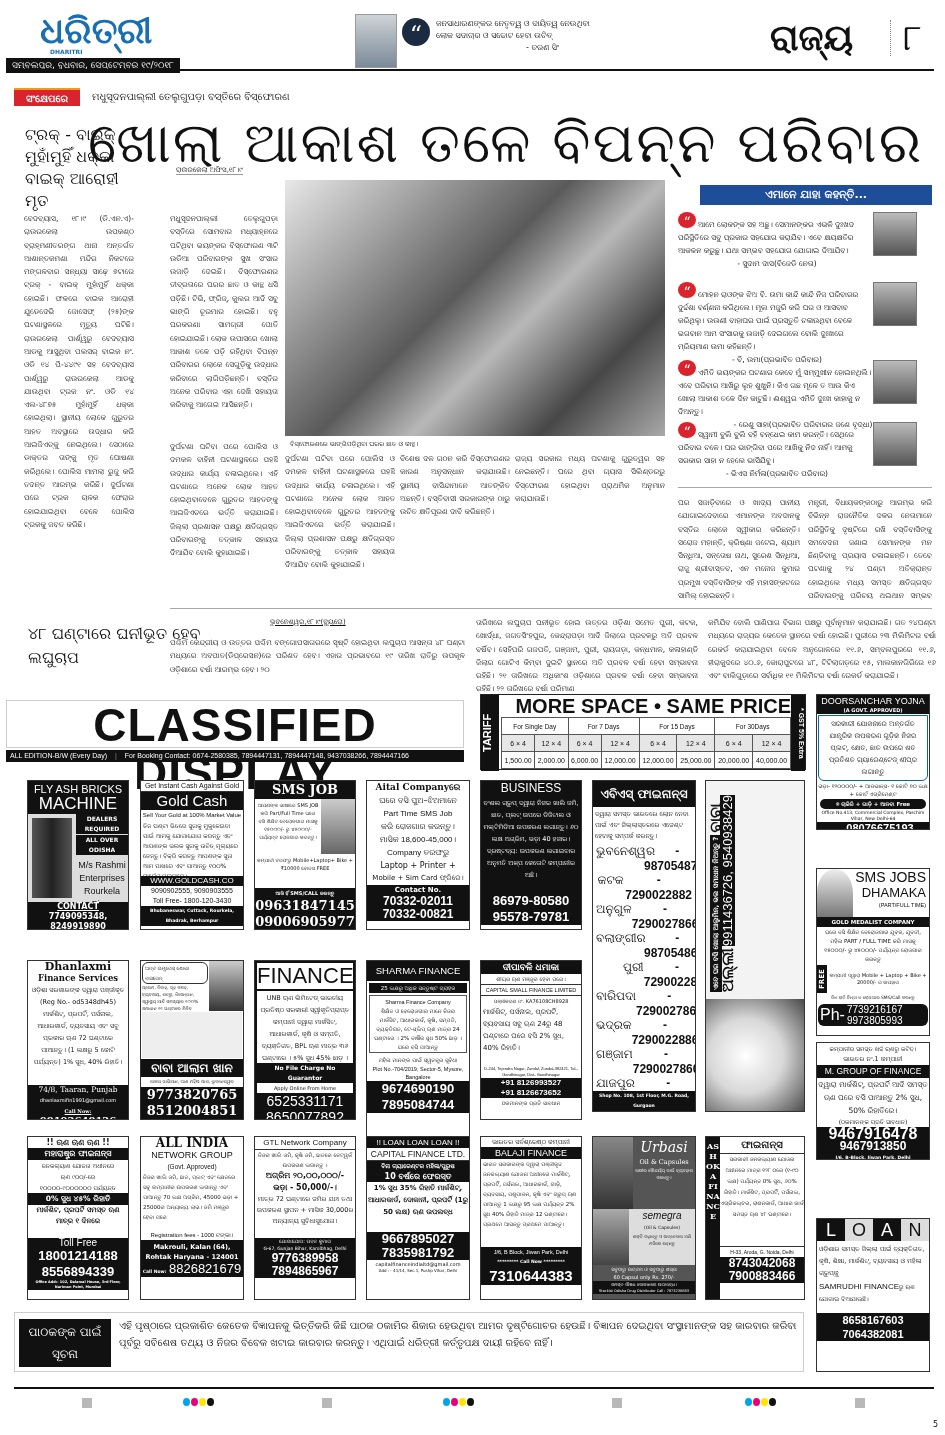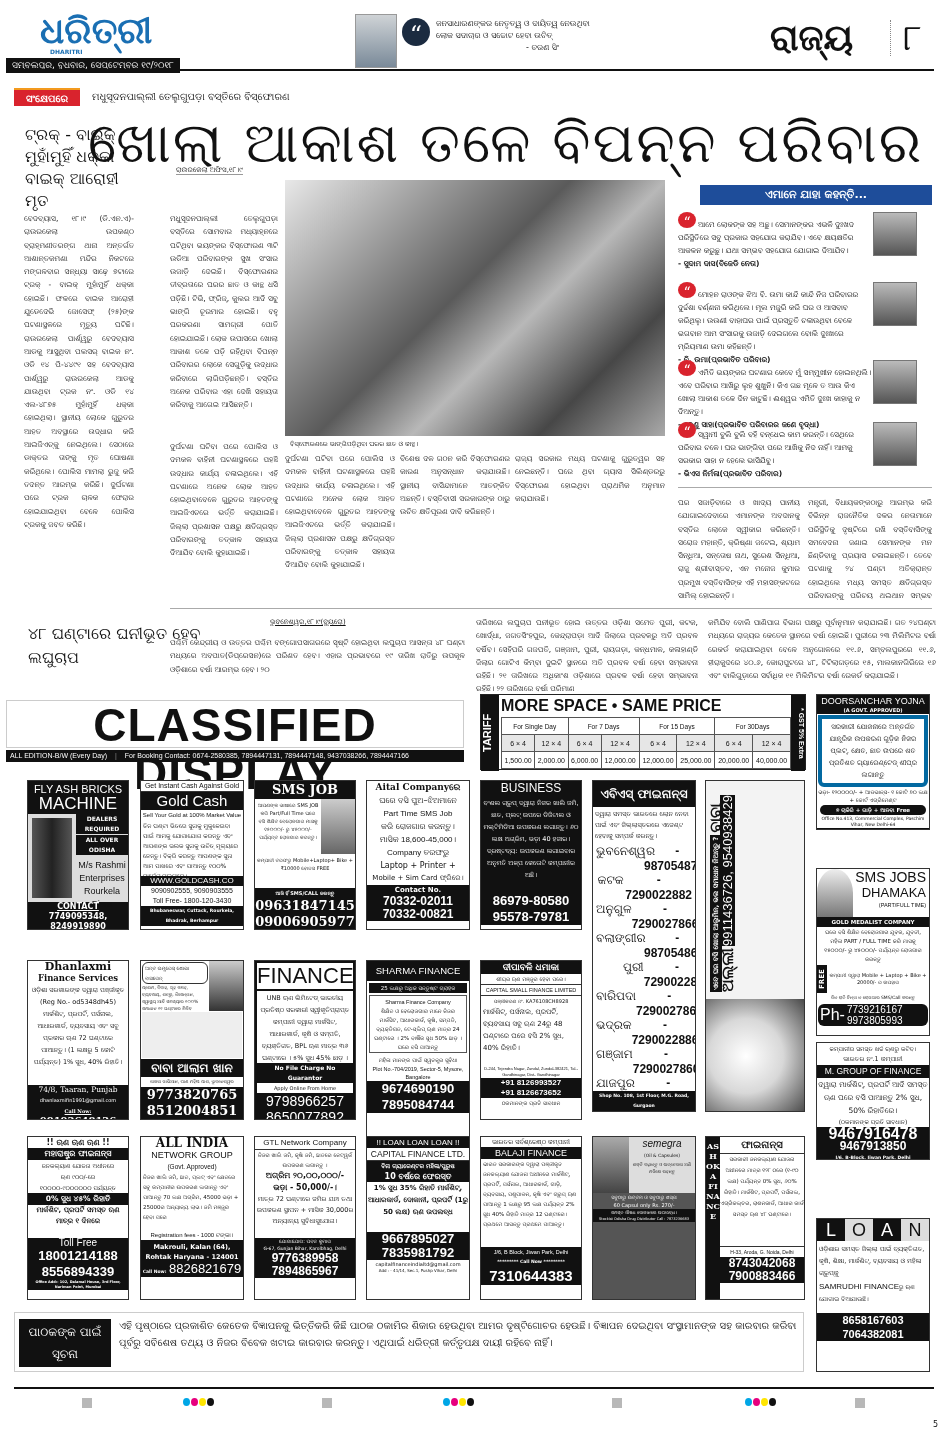--- a/index.html
+++ b/index.html
@@ -18,31 +18,31 @@
 .kicker{left:92px;top:91px;font-size:10px}
 .headline{left:88px;top:115px;font-size:56px;line-height:1;letter-spacing:2px}
 .brief-title{left:25px;top:124px;font-size:16px;line-height:22px;width:110px}
 .col{font-size:7.5px;line-height:13.3px;text-align:justify;color:#222}
 .photo{left:285px;top:180px;width:380px;height:256px;background:linear-gradient(135deg,#e8e8e8 0%,#9a9a9a 25%,#5a5a5a 45%,#b8b8b8 60%,#474747 80%,#aaa 100%)}
 .photo-cap{left:290px;top:440px;font-size:6.5px}
 .says-head{left:700px;top:185px;width:232px;height:20px;background:#1e4d9a;color:#fff;font-weight:bold;font-size:11px;text-align:center;line-height:20px}
 .testi{left:678px;width:250px;font-size:7.5px;line-height:13px}
 .testi .qm{display:inline-block;width:18px;height:16px;background:#d9232d;color:#fff;border-radius:50%;text-align:center;font-size:14px;line-height:20px;margin-right:2px;font-family:"DejaVu Serif",serif}
 .testi-photo{width:44px;height:44px;background:linear-gradient(#bbb,#555);border:1px solid #777}
-.testi .name{display:block;text-align:left;padding-right:52px;font-weight:bold}
+.testi .name{display:block;text-align:center;padding-right:52px;font-weight:normal}
 .story2-title{left:28px;top:622px;font-size:16px;line-height:24px;width:200px}
 .byline2{left:270px;top:618px;font-size:7px;text-decoration:underline}
 .hr{height:1px;background:#aaa}
 
 .cd-title{left:6px;top:700px;width:458px;height:48px;font-family:"Liberation Sans",sans-serif;font-size:46px;font-weight:bold;letter-spacing:1px;line-height:48px;text-align:center;border:1px solid #ccc}
 .cd-bar{left:6px;top:750px;width:458px;height:12px;background:#111;color:#fff;font-family:"Liberation Sans",sans-serif;font-size:7px;line-height:12px;padding-left:4px;white-space:nowrap;overflow:hidden}
 .tariff{left:480px;top:694px;width:326px;height:76px;border:1px solid #222;font-family:"Liberation Sans",sans-serif}
 .tariff .vlab{position:absolute;left:0;top:0;width:18px;height:76px;background:#111;color:#fff;font-size:11px;font-weight:bold;writing-mode:vertical-rl;transform:rotate(180deg);text-align:center}
 .tariff .vgst{position:absolute;right:0;top:0;width:14px;height:76px;background:#111;color:#fff;font-size:7px;font-weight:bold;writing-mode:vertical-rl;text-align:center}
-.tariff .hd{position:absolute;left:20px;top:0;width:290px;height:22px;font-size:16px;font-weight:bold;text-align:left;line-height:22px}
+.tariff .hd{position:absolute;left:20px;top:0;width:290px;height:22px;font-size:20px;font-weight:bold;text-align:right;line-height:22px}
 .tariff table{position:absolute;left:20px;top:22px;width:290px;border-collapse:collapse}
 .tariff td{border:1px solid #555;font-size:7px;text-align:center;height:17px;padding:0}
 .tariff tr.p td{font-size:6.5px}
 .tariff tr.sz td{background:#e6e6e6}
 .ad{border:1px solid #333;overflow:hidden;font-size:7px;line-height:10px;text-align:center;background:#fff}
 .ad .blk{background:#111;color:#fff;font-weight:bold}
 .ad .big{font-family:"Liberation Sans",sans-serif;font-weight:normal}
 .ad .ph{font-family:"Liberation Sans",sans-serif;font-weight:bold;font-size:15px;line-height:16px;background:#111;color:#fff}
 .notice{left:14px;top:1312px;width:790px;height:60px;border:1px solid #ccc}
 .notice .lbl{position:absolute;left:4px;top:6px;width:92px;height:48px;background:#111;color:#fff;font-size:12px;text-align:center;line-height:22px;padding-top:2px}
@@ -283,21 +283,21 @@
     <span class="blk" style="padding:2px">ଏବେ ଘର ବସି ଖୋଲା ଆଲୁମିନ, ଭଲ ସମାଧାନ ନିଅନ୍ତୁ ?</span>
     <span style="font-size:16px;font-weight:bold">ବାବା ଅଲ୍ଲୀ</span>
     <span class="blk big" style="font-size:13px">9911436726, 9540938429</span>
   </div>
   <div style="position:absolute;left:0;top:218px;width:100px;height:114px;background:radial-gradient(circle at 40% 50%,#fff 0%,#d8d8d8 45%,#444 100%)"></div>
 </div>
 
 <div class="abs ad" style="left:816px;top:694px;width:114px;height:136px">
   <div class="blk big" style="font-size:9px;line-height:12px">DOORSANCHAR YOJNA</div>
   <div class="blk" style="font-size:5px;line-height:7px">(A GOVT. APPROVED)</div>
-  <div style="font-size:7px;line-height:12px;padding:2px;border:4px solid #0369a1;border-radius:0 0 6px 6px;margin:1px">ସରକାରୀ ଯୋଜନାରେ ଅନ୍ତର୍ଗତ ଯାନ୍ତ୍ରିକ ଉପକରଣ ଗୁଡ଼ିକ ନିଜର ପ୍ଲଟ୍, କ୍ଷେତ, ଛାତ ଉପରେ ଶତ ପ୍ରତିଶତ ଗ୍ୟାରେଣ୍ଟେଡ୍ ଶୀଘ୍ର ଲଗାନ୍ତୁ</div>
+  <div style="font-size:7px;line-height:12px;padding:2px;border:1px solid #0369a1;border-radius:0 0 6px 6px;margin:1px">ସରକାରୀ ଯୋଜନାରେ ଅନ୍ତର୍ଗତ ଯାନ୍ତ୍ରିକ ଉପକରଣ ଗୁଡ଼ିକ ନିଜର ପ୍ଲଟ୍, କ୍ଷେତ, ଛାତ ଉପରେ ଶତ ପ୍ରତିଶତ ଗ୍ୟାରେଣ୍ଟେଡ୍ ଶୀଘ୍ର ଲଗାନ୍ତୁ</div>
   <div style="font-size:5.5px;line-height:8px">ଭଡ଼ା- ୧୨୦୦୦୦/- + ଆଡଭାନ୍ସ- ୧ କୋଟି ୭୦ ଲକ୍ଷ + କୋର୍ଟ ଏଗ୍ରିମେଣ୍ଟ</div>
   <div class="blk" style="font-size:5.5px;border-radius:6px;margin:1px 3px">୭ ଚାକିରି + ଗାଡ଼ି + ଆଡବା Free</div>
   <div style="font-size:4.5px;line-height:6px">Office No.413, Commercial Complex, Paschim Vihar, New Delhi-64</div>
   <div class="ph" style="font-size:11px;line-height:12px;padding-left:14px">08076675193</div>
 
 </div>
 
 <div class="abs ad" style="left:816px;top:868px;width:114px;height:168px">
   <div style="display:flex;height:48px">
     <div style="width:36px;background:linear-gradient(#eee,#777);border-radius:50% 50% 0 0"></div>
@@ -345,21 +345,21 @@
   <div style="font-size:4.5px">ନାଖଲ ଜାଭିଆନ, ପାଶ ମହିଳା ପାଶ, ଭୁବନେଶ୍ୱର</div>
   <div class="ph" style="font-family:'DejaVu Serif',serif;font-size:13px">9773820765</div>
   <div class="ph" style="font-family:'DejaVu Serif',serif;font-size:13px">8512004851</div>
 </div>
 
 <div class="abs ad" style="left:254px;top:960px;width:102px;height:160px;background:#111;color:#fff">
   <div class="big" style="font-size:22px;line-height:26px;background:#fff;color:#111;margin:2px">FINANCE</div>
   <div style="font-size:6.5px;line-height:12px;background:#fff;color:#111;margin:0 2px;padding:1px;height:72px;overflow:hidden">UNB ଋଣ ଲିମିଟେଡ୍ ଭାରତୀୟ ପ୍ରତିଷ୍ଠ ସରକାରୀ ସ୍ୱୀକୃତିପ୍ରାପ୍ତ କମ୍ପାନୀ ଦ୍ୱାରା ମାର୍କସିଟ, ଆଧାରକାର୍ଡ, କୃଷି ଓ ସମ୍ପତି, ବ୍ୟକ୍ତିଗତ, BPL ଋଣ ମାତ୍ର ୩୬ ଘଣ୍ଟାରେ । ୫% ସୁଧ 45% ଛାଡ଼ । ଘରେ ବସି ପାଆନ୍ତୁ</div>
   <div style="font-size:6px;background:#111;color:#fff;margin:0 2px;font-weight:bold">No File Charge No Guarantor</div>
   <div style="font-size:5px;background:#fff;color:#111;margin:0 2px">Apply Online From Home</div>
-  <div class="big" style="font-size:14px;line-height:16px">9798966257</div>
+  <div class="big" style="font-size:14px;line-height:16px">6525331171</div>
   <div class="big" style="font-size:14px;line-height:16px">8650077892</div>
 </div>
 
 <div class="abs ad" style="left:366px;top:960px;width:104px;height:185px">
   <div class="blk big" style="font-size:9.5px;line-height:20px">SHARMA FINANCE</div>
   <div class="blk" style="font-size:5.5px;margin:2px;font-weight:normal">25 ଲକ୍ଷରୁ ଅଧିକ ସନ୍ତୁଷ୍ଟ ଗ୍ରାହକ</div>
   <div style="border:1px solid #555;margin:2px;padding:1px;height:58px;overflow:hidden">
     <div class="big" style="font-size:5.5px">Sharma Finance Company</div>
     <div style="font-size:5.5px;line-height:9px">ଶିକ୍ଷିତ ଓ ବେରୋଜଗାର ମାନେ ନିଜର ମାର୍କସିଟ, ଆଧାରକାର୍ଡ, କୃଷି, ସମ୍ପତି, ବ୍ୟକ୍ତିଗତ, ଟେ-ସ୍ଲିପ୍ ଋଣ ମାତ୍ର 24 ଘଣ୍ଟାରେ । 2% ବାର୍ଷିକ ସୁଧ 50% ଛାଡ଼ । ଘରେ ବସି ପାଆନ୍ତୁ</div>
   </div>
@@ -443,20 +443,28 @@
 <div class="abs ad" style="left:480px;top:1136px;width:102px;height:164px">
   <div style="font-size:6.5px;line-height:10px">ଭାରତର ସର୍ବଶ୍ରେଷ୍ଠ କମ୍ପାନୀ</div>
   <div class="blk big" style="font-size:9px;line-height:12px">BALAJI FINANCE</div>
   <div style="font-size:5.5px;line-height:10px;text-align:left;padding:0 2px;height:88px;overflow:hidden">ଭାରତ ସରକାରଙ୍କ ଦ୍ୱାରା ପଞ୍ଜୀକୃତ ଜନକଲ୍ୟାଣ ଯୋଜନା ଅଧୀନରେ ମାର୍କଶିଟ୍, ପ୍ରପର୍ଟି, ପର୍ସନାଲ, ଆଧାରକାର୍ଡ, ଗାଡ଼ି, ବ୍ୟବସାୟ, ପଶୁପାଳନ, କୃଷି ଏବଂ ଗ୍ରୁପ୍ ଋଣ ପାଆନ୍ତୁ 1 ଲକ୍ଷରୁ 95 ଲକ୍ଷ ପର୍ଯ୍ୟନ୍ତ 2% ସୁଧ 40% ରିହାତି ମାତ୍ର 12 ଘଣ୍ଟାରେ। ପ୍ରଥମେ ଆସନ୍ତୁ ପ୍ରଥମେ ପାଆନ୍ତୁ।</div>
   <div class="blk big" style="font-size:5.5px">J/6, B Block, Jiwan Park, Delhi</div>
   <div class="blk" style="font-size:4.5px">********* Call Now *********</div>
   <div class="ph" style="font-size:15px;line-height:18px">7310644383</div>
 </div>
 
 <div class="abs ad" style="left:592px;top:1136px;width:104px;height:164px;background:#555;color:#fff">
+  <div style="height:72px;display:flex">
+    <div style="width:40px;background:linear-gradient(#888,#333)"></div>
+    <div style="flex:1">
+      <div style="font-family:'DejaVu Serif',serif;font-style:italic;font-size:14px;line-height:20px">Urbasi</div>
+      <div style="font-family:'DejaVu Serif',serif;font-size:6.5px">Oil &amp; Capsules</div>
+      <div style="font-size:4.5px;line-height:7px">ନାରୀର ସୌନ୍ଦର୍ଯ୍ୟ ପାଇଁ ବ୍ୟବହାର କରନ୍ତୁ।</div>
+    </div>
+  </div>
   <div style="height:56px;display:flex;background:#ddd;color:#111">
     <div style="width:36px;background:linear-gradient(#aaa,#444)"></div>
     <div style="flex:1">
       <div class="big" style="font-size:10px;line-height:14px;font-style:italic">semegra</div>
       <div style="font-size:4.5px">(Oil &amp; Capsules)</div>
       <div style="font-size:4.5px;line-height:7px">ଶକ୍ତି ବଢ଼ାନ୍ତୁ ଓ ଉତ୍ତେଜନା ଅଣି ମଜିରେ ରହନ୍ତୁ</div>
     </div>
   </div>
   <div style="font-size:5px;line-height:8px">ସବୁଠାରୁ ଉତ୍ତମ ଓ ସବୁଠାରୁ ଶସ୍ତା</div>
   <div style="font-size:5px;line-height:8px">60 Capsul only Rs. 270/-</div>

